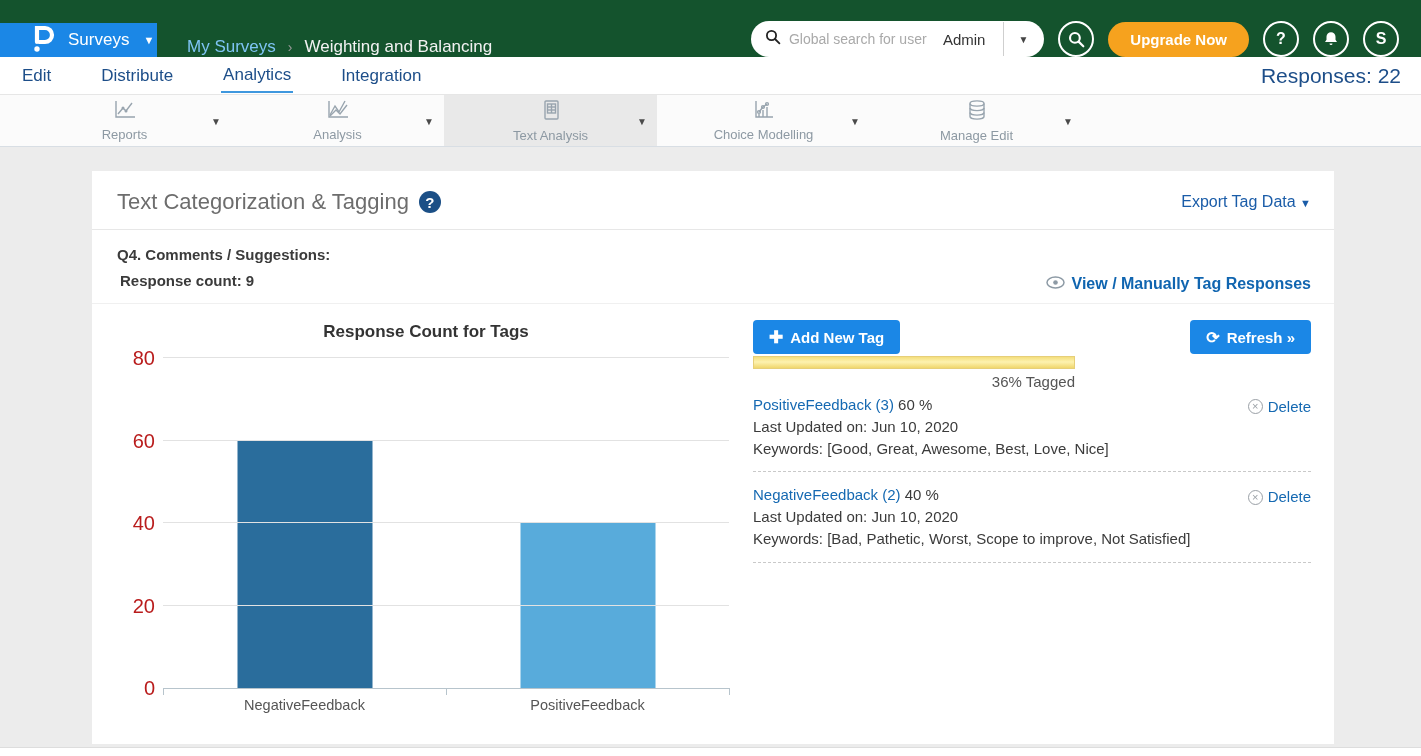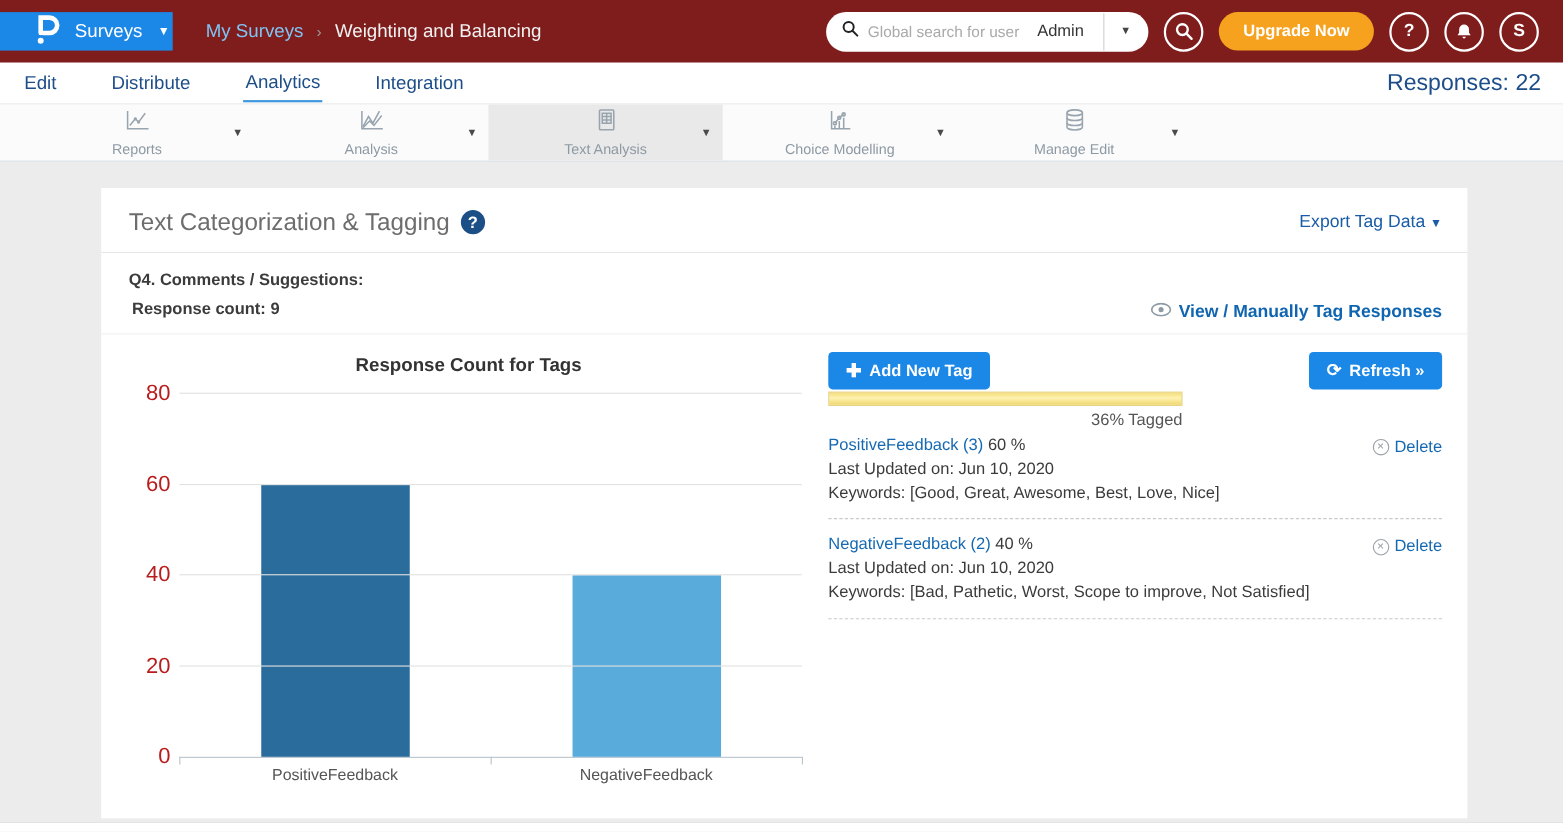--- a/index.html
+++ b/index.html
@@ -1,19 +1,19 @@
 <!DOCTYPE html>
 <html><head>
 <meta charset="utf-8">
 <style>
   * { margin:0; padding:0; box-sizing:border-box; }
   html,body { width:1421px; height:756px; font-family:"Liberation Sans", sans-serif; background:#ececec; overflow:hidden; }
 
   
-  .topbar { height:57px; background:#7f1d1d; display:flex; align-items:center; }
+  .topbar { height:57px; background:#14532d; display:flex; align-items:flex-end; }
   .logo-box { width:157px; background:#1b87e6; display:flex; align-items:center; padding-left:30px; gap:12px; cursor:pointer; }
   .logo-box .product { color:#fff; font-size:17px; }
   .logo-box .caret { color:#fff; font-size:11px; margin-left:2px; }
   .breadcrumb { display:flex; align-items:center; gap:12px; padding-left:30px; font-size:17px; }
   .crumb-parent { color:#7fc4f4; cursor:pointer; }
   .crumb-sep { color:#9b9b9b; font-size:14px; }
   .crumb-current { color:#f2f2f2; }
   .topbar-right { margin-left:auto; display:flex; align-items:center; gap:14px; padding-right:22px; }
   .search-pill { background:#fff; border-radius:18px; height:36px; display:flex; align-items:center; padding:0 10px 0 14px; gap:8px; }
   .search-pill input { border:none; outline:none; font-size:14px; width:140px; color:#333; font-family:"Liberation Sans",sans-serif; }
@@ -256,22 +256,22 @@
             <div class="ytick-label" style="bottom: 50%;">40</div>
             <div class="gridline" style="bottom: 75%;"></div>
             <div class="ytick-label" style="bottom: 75%;">60</div>
             <div class="gridline" style="bottom: 100%;"></div>
             <div class="ytick-label" style="bottom: 100%;">80</div>
             <div class="xtick" style="left: 0%;"></div>
             <div class="xtick" style="left: 50%;"></div>
             <div class="xtick" style="left: 100%;"></div>
           </div>
         <div class="x-labels" id="x-labels">
+            <div class="x-label">NegativeFeedback</div>
             <div class="x-label">PositiveFeedback</div>
-            <div class="x-label">NegativeFeedback</div>
           </div>
       </div>
     </div>
 
     <div class="right-panel">
       <div class="rp-toprow">
         <button class="blue-btn">
           <span style="font-size:17px;">✚</span>
           <span>Add New Tag</span>
         </button>

